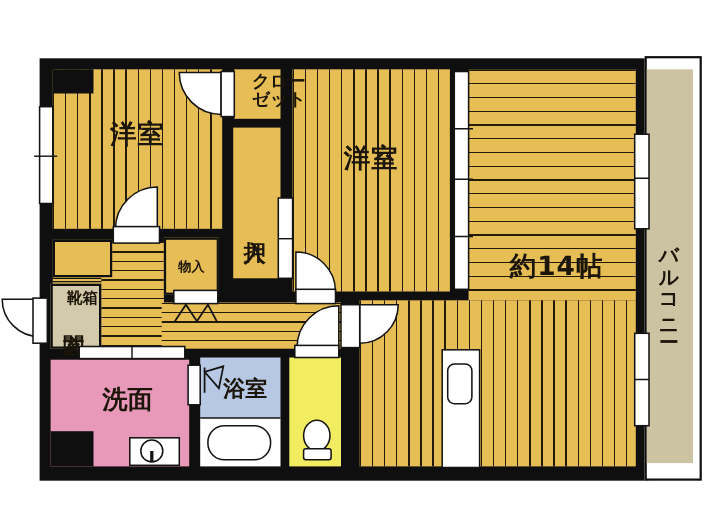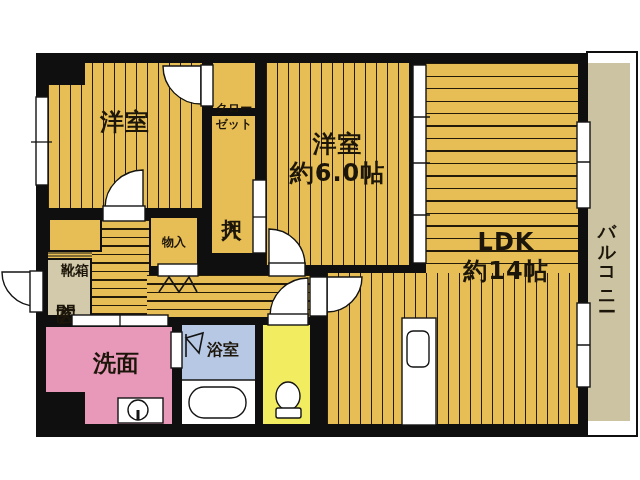--- a/index.html
+++ b/index.html
@@ -56,36 +56,34 @@
   <div class="abs wallbase" style="left:46px;top:392px;width:39px;height:32px;"></div>
   <div class="abs" style="left:182px;top:325px;width:73px;height:55px;background:var(--blue);"></div>
   <div class="abs" style="left:182px;top:380px;width:73px;height:44px;background:#fff;"></div>
   <div class="abs" style="left:263px;top:325px;width:47px;height:99px;background:var(--yellow);"></div>
 
   <div class="abs lbl big" style="left:48px;top:108px;width:154px;">
     <div>洋室</div>
   </div>
   <div class="abs lbl big" style="left:266px;top:130px;width:143px;">
     <div>洋室</div>
-    <div>約6.0帖</div>
   </div>
   <div class="abs lbl big" style="left:426px;top:228px;width:160px;">
-    <div>LDK</div>
     <div>約14帖</div>
   </div>
-  <div class="abs lbl" style="left:211px;top:66px;width:46px;font-size:12px;line-height:16px;margin-top:34px;">
+  <div class="abs lbl" style="left:229px;top:66px;width:46px;font-size:16px;line-height:16px;">
     <div>クロー</div>
     <div>ゼット</div>
   </div>
   <div class="abs lbl vert" style="left:222px;top:168px;width:24px;height:70px;font-size:20px;">押入</div>
   <div class="abs lbl" style="left:149px;top:216px;width:50px;height:52px;border:2px solid var(--wall);background:var(--gold);font-size:12px;line-height:48px;">物入</div>
   <div class="abs lbl" style="left:48px;top:226px;width:54px;font-size:14px;margin-top:36px;">靴箱</div>
   <div class="abs lbl vert" style="left:58px;top:266px;width:22px;height:46px;font-size:19px;">玄関</div>
   <div class="abs lbl" style="left:56px;top:348px;width:120px;font-size:23px;font-family:Liberation Serif, serif;">洗面</div>
-  <div class="abs lbl" style="left:192px;top:340px;width:62px;font-size:16px;">浴室</div>
+  <div class="abs lbl" style="left:192px;top:340px;width:62px;font-size:20px;">浴室</div>
   <div class="abs lbl vert" style="left:597px;top:192px;width:22px;height:130px;font-size:18px;letter-spacing:2px;">バルコニー</div>
 
   <svg class="overlay" width="640" height="480" viewBox="0 0 640 480">
     <g stroke="#141414" stroke-width="1.4" fill="#fff">
 
       <path d="M201,66 L163,66 A38 38 0 0 0 201,104 Z"></path>
       <path d="M143,208 L105,208 A38 38 0 0 1 143,170 Z"></path>
       <path d="M269,265 L269,229 A36 36 0 0 1 305,265 Z"></path>
       <path d="M327,277 L327,312 A35 35 0 0 0 362,277 Z"></path>
       <path d="M308,316 L270,316 A38 38 0 0 1 308,278 Z"></path>

